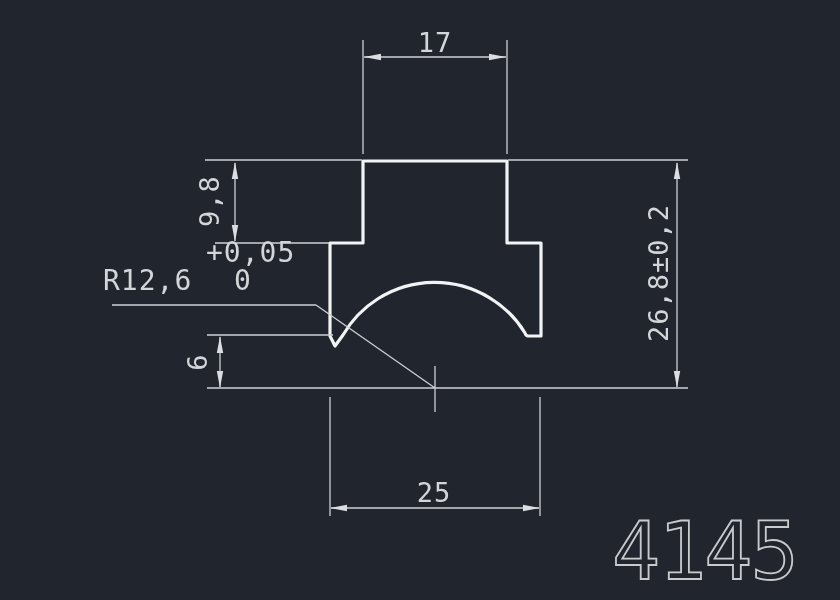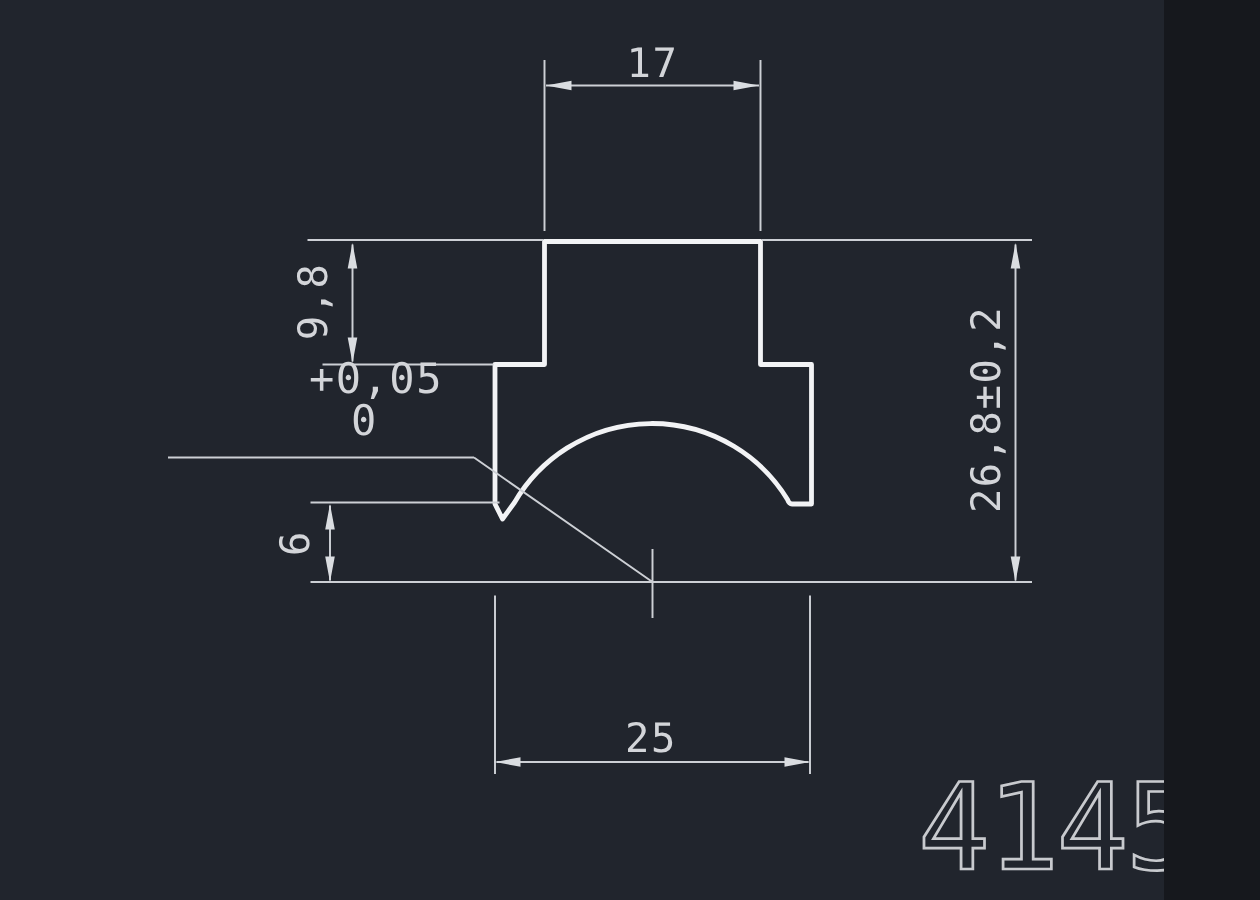--- a/index.html
+++ b/index.html
@@ -2,21 +2,21 @@
 <html><head>
 <meta charset="utf-8">
 <style>
   html, body {
     margin: 0;
     padding: 0;
     background: #16181d;
   }
   .canvas {
     position: relative;
-    width: 776px;
+    width: 840px;
     height: 600px;
     background: #21252d;
     overflow: hidden;
     font-family: "DejaVu Sans Mono", "Liberation Mono", monospace;
   }
   svg.draw {
     position: absolute;
     left: 0;
     top: 0;
   }
@@ -112,20 +112,21 @@
   </svg>
 
   <div class="dim-label centered" style="left:405px; top:29px; width:60px;">17</div>
 
   <div class="dim-label vtext" style="left:210px; top:201px;">9,8</div>
 
   <div class="dim-label" style="left:206px; top:238px; font-size:28px;text-align:right;">+0,05</div>
 
   <div class="dim-label" style="left:234px; top:266px; font-size:28px;">0</div>
 
+  <div class="dim-label" style="left:103px; top:266px; font-size:28px;">R12,6</div>
 
   <div class="dim-label vtext" style="left:198px; top:362px;">6</div>
 
   <div class="dim-label vtext" style="left:659px; top:273px;">26,8±0,2</div>
 
   <div class="dim-label centered" style="left:404px; top:479px; width:60px;">25</div>
 
   <div class="part-number">4145</div>
 
 </div>

